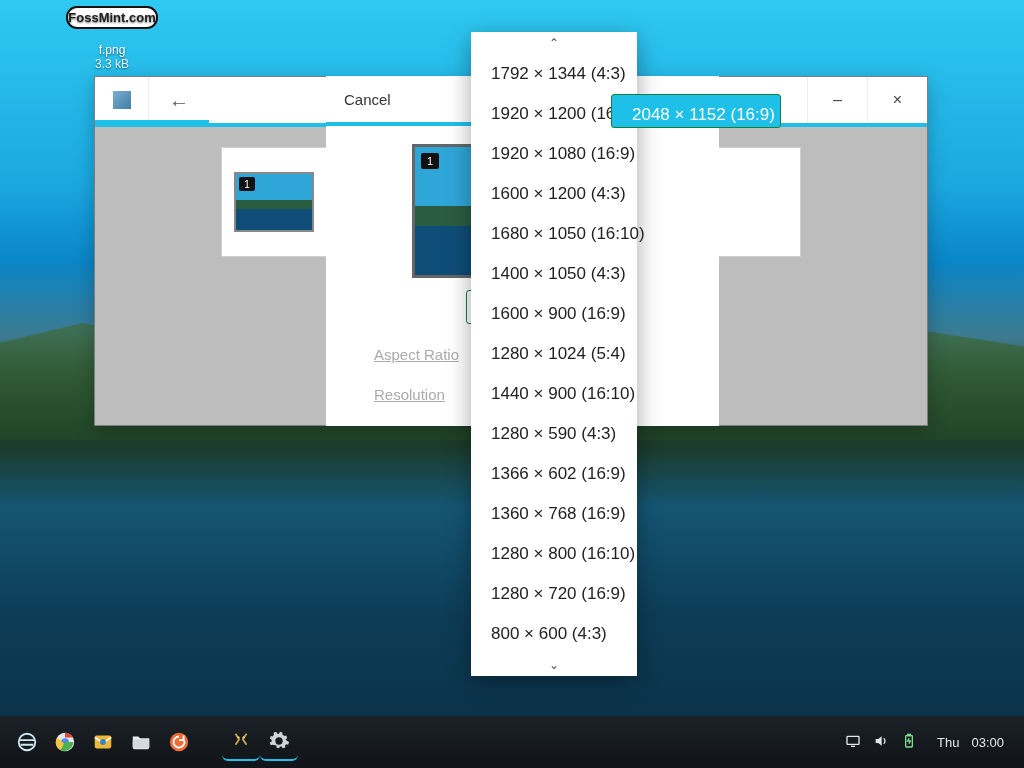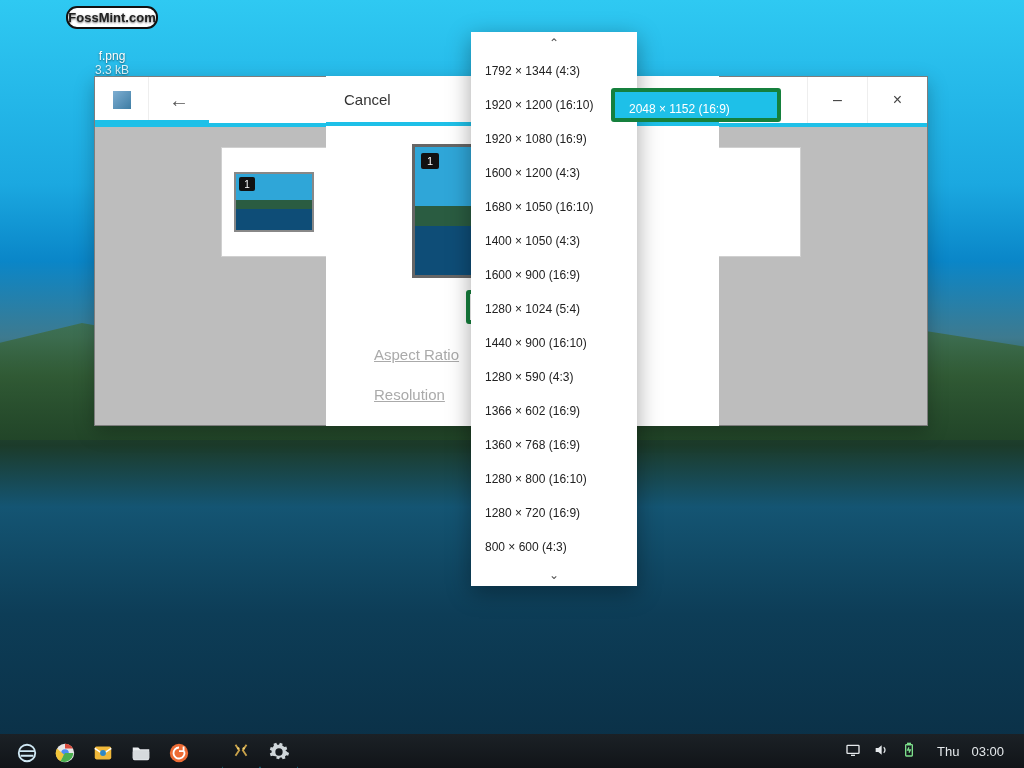--- a/index.html
+++ b/index.html
@@ -30,45 +30,45 @@
   .thumb .n { position:absolute; left:3px; top:3px; width:16px; height:14px; background:#111; color:#fff; font-size:10px; display:flex; align-items:center; justify-content:center; border-radius:2px; }
 
   
   .dialog { position:absolute; left:326px; top:76px; width:393px; height:350px; background:#fff; }
   .dialog-top { height:46px; display:flex; align-items:center; justify-content:space-between; padding:0 18px; font-size:15px; color:#333; }
   .dialog-top .apply { font-weight:600; }
   .dialog-under { height:4px; background:#1ec0e8; }
   .preview { position:absolute; left:86px; top:68px; width:180px; height:134px; background:linear-gradient(to bottom,#2fa6d8 0 46%,#2a5c41 46% 62%,#0e4d77 62% 100%); border:3px solid #666; }
   .preview .n { position:absolute; left:6px; top:6px; width:18px; height:16px; background:#111; color:#fff; font-size:11px; display:flex; align-items:center; justify-content:center; border-radius:2px; }
   .field { position:absolute; left:48px; font-size:15px; color:#aaa;text-decoration:underline; }
-  .sel { position:absolute; left:140px; width:170px; height:34px; border:4px solid #15803d; border-radius:3px; }
+  .sel { position:absolute; left:140px; width:170px; height:34px; border:1px solid #15803d; border-radius:3px; }
 
   
   .dropdown { position:absolute; left:471px; top:32px; width:166px; background:#fff; box-shadow:0 6px 22px rgba(0,0,0,.35); z-index:50; }
   .dd-arrow { height:22px; display:flex; align-items:center; justify-content:center; color:#555; font-size:12px; }
-  .dd-item { padding:10px 14px; font-size:12px; color:#222; white-space:nowrap; }
+  .dd-item { padding:10px 20px; font-size:17px; color:#222; white-space:nowrap; }
   .dd-item.sel { background:#1ec0e8; color:#fff; }
 
   
-  .taskbar { position:absolute; left:0; right:0; bottom:0; height:34px; background:linear-gradient(to bottom,#1b2126,#111418); display:flex; padding:0 8px; color:#e4e8eb; font-size:13px; }
+  .taskbar { position:absolute; left:0; right:0; bottom:0; height:52px; background:linear-gradient(to bottom,#1b2126,#111418); display:flex; align-items:center; padding:0 8px; color:#e4e8eb; font-size:13px; }
   .tbtn { width:38px; height:38px; display:flex; align-items:center; justify-content:center; border-radius:6px; }
   .tbtn svg { width:22px; height:22px; }
   .spacer { flex:1; }
   .tray { display:flex; align-items:center; gap:12px; padding-right:12px; }
   .tray svg { width:16px; height:16px; }
   .running { border-bottom:2px solid #1ec0e8; }
 </style>
 </head>
 <body>
 
 <div class="wallpaper"></div>
 
 <div class="desk-icon">
   <span class="badge">FossMint.com</span>
-  <div style="margin-top:20px;">f.png</div>
+  <div style="margin-top:14px;">f.png</div>
   <div style="opacity:.85;">3.3 kB</div>
 </div>
 
 <div class="win">
   <div class="win-chrome">
     <div class="win-app">
         <div class="sq"></div>
       </div>
     <div class="back-btn">←</div>
     <div class="back-underline"></div>

